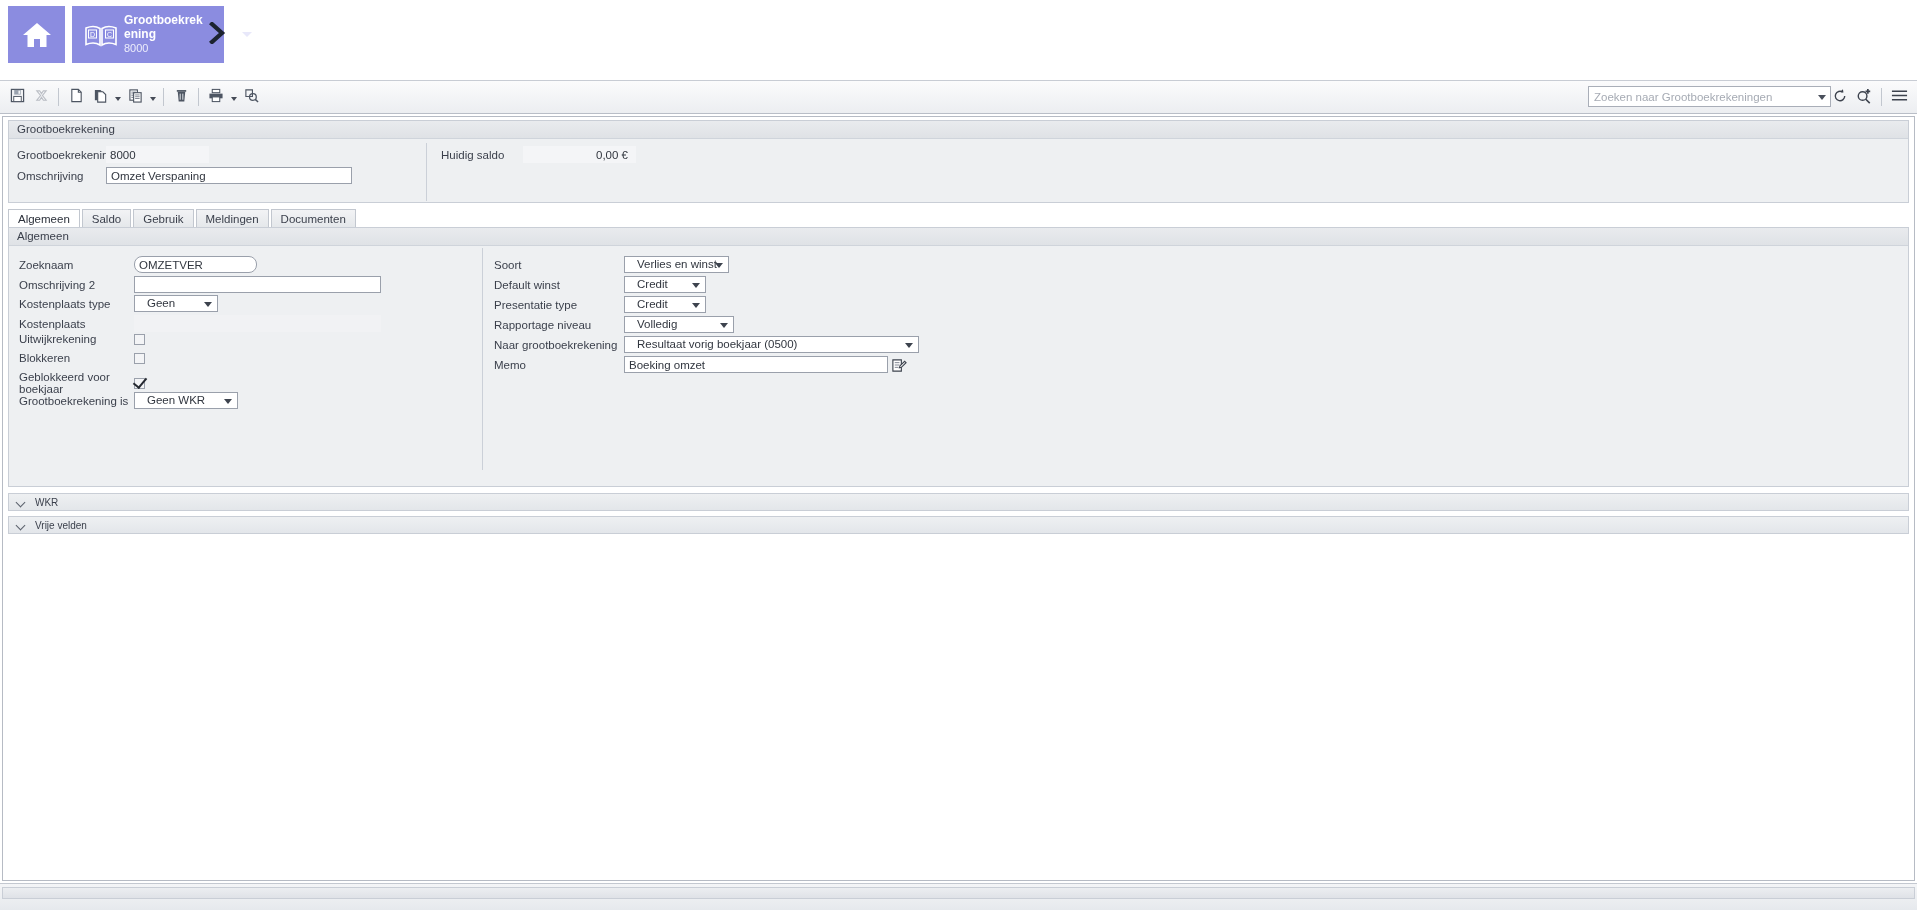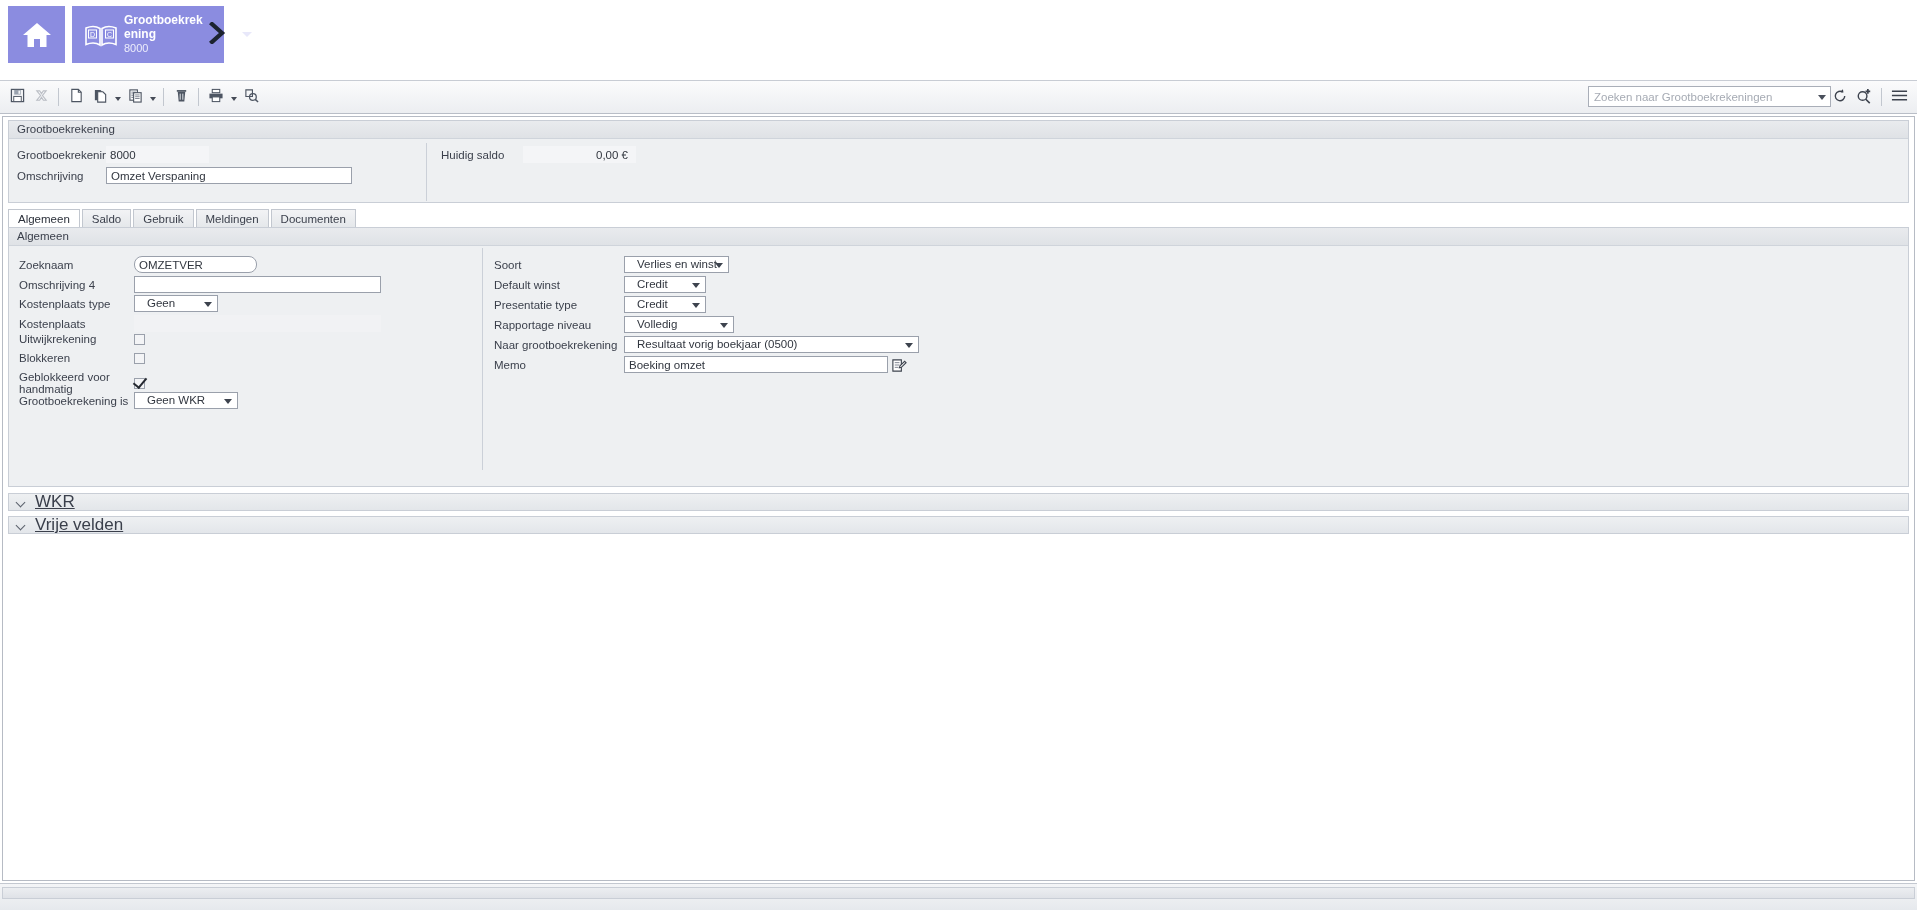--- a/index.html
+++ b/index.html
@@ -197,21 +197,21 @@
   }
   .chev {
     width: 10px; height: 10px; margin-left: 8px; margin-right: 8px;
     position: relative;
   }
   .chev::after {
     content:""; position:absolute; left: 0px; top: 2px;
     width: 6px; height: 6px; border: solid #5b616c;
     border-width: 0 1.6px 1.6px 0; transform: rotate(45deg);
   }
-  .collapsible .lbl { font-size: 17px; color: #3a3f4b; text-decoration: underline; }
+  .collapsible .lbl { font-size: 10px; color: #3a3f4b; }
 
   
   .footer {
     position:absolute; left: 0; bottom: 0; width: 1917px; height: 27px;
     background: linear-gradient(#f4f5f7, #e6e9ed);
     border-top: 1px solid #c3c8d0;
     box-sizing: border-box;
   }
   .footer-inner {
     position:absolute; left: 2px; top: 3px; right: 2px; height: 12px;
@@ -429,21 +429,21 @@
       <div class="groupbox">
         <div class="panel-caption">Algemeen</div>
         <div class="group-inner-divider"></div>
 
         <div class="f-row" style="left:10px; top:28px;">
           <span class="f-label" style="width:115px;">Zoeknaam</span>
           <input class="inp" style="width: 123px; border-radius: 8px;" type="text" value="OMZETVER">
         </div>
 
         <div class="f-row" style="left:10px; top:48px;">
-          <span class="f-label" style="width:115px;">Omschrijving 4</span>
+          <span class="f-label" style="width:115px;">Omschrijving 2</span>
           <input class="inp" style="width: 247px;" type="text" value="">
         </div>
 
         <div class="f-row" style="left:10px; top:67px;">
           <span class="f-label" style="width:115px;">Kostenplaats type</span>
           <div class="sel" style="width:84px;">
             <span>Geen</span>
             <span class="ar"></span>
           </div>
         </div>
@@ -457,21 +457,21 @@
           <span class="f-label" style="width:115px;">Uitwijkrekening</span>
           <span class="cb"></span>
         </div>
 
         <div class="f-row" style="left:10px; top:124px;">
           <span class="f-label" style="width:115px;">Blokkeren</span>
           <span class="cb"></span>
         </div>
 
         <div class="f-row" style="left:10px; top:143px;">
-          <span class="f-label" style="width:115px;">Geblokkeerd voor handmatig</span>
+          <span class="f-label" style="width:115px;">Geblokkeerd voor boekjaar</span>
           <span class="cb checked"></span>
         </div>
 
         <div class="f-row" style="left:10px; top:164px;">
           <span class="f-label" style="width:115px;">Grootboekrekening is</span>
           <div class="sel" style="width:104px;">
             <span>Geen WKR</span>
             <span class="ar"></span>
           </div>
         </div>

